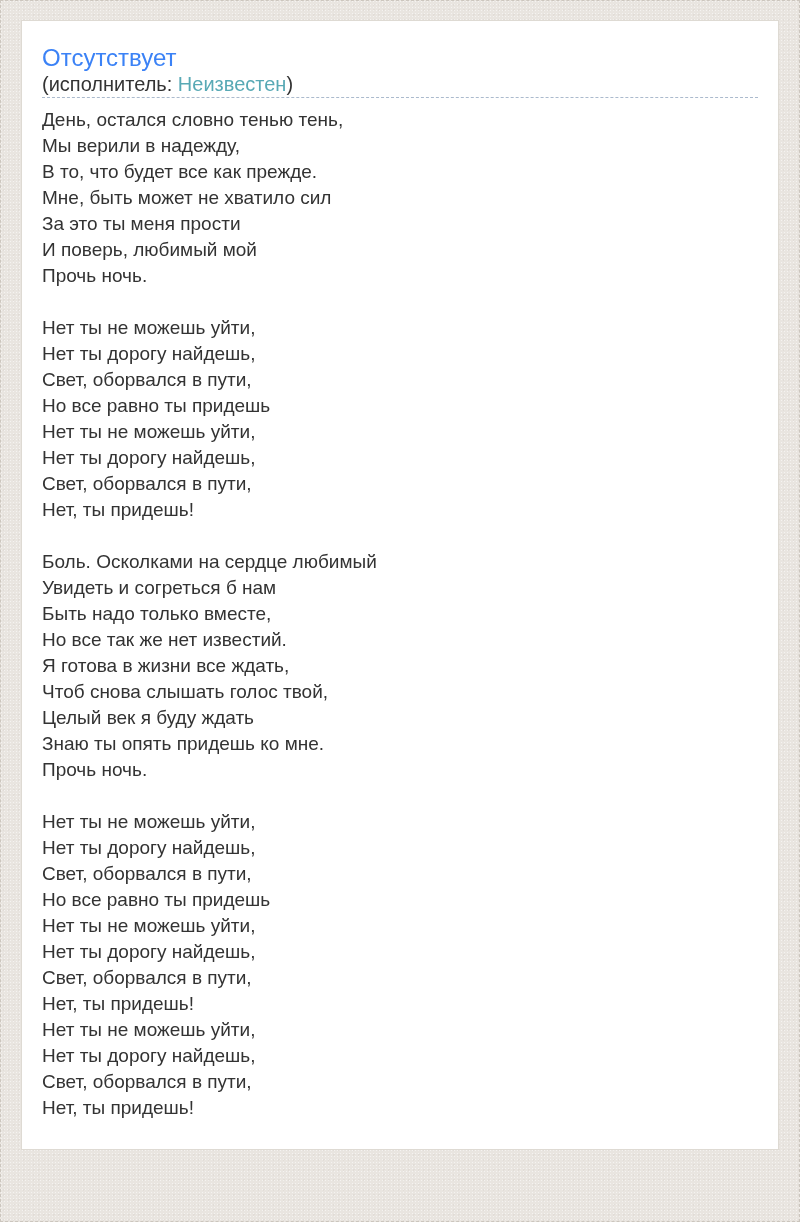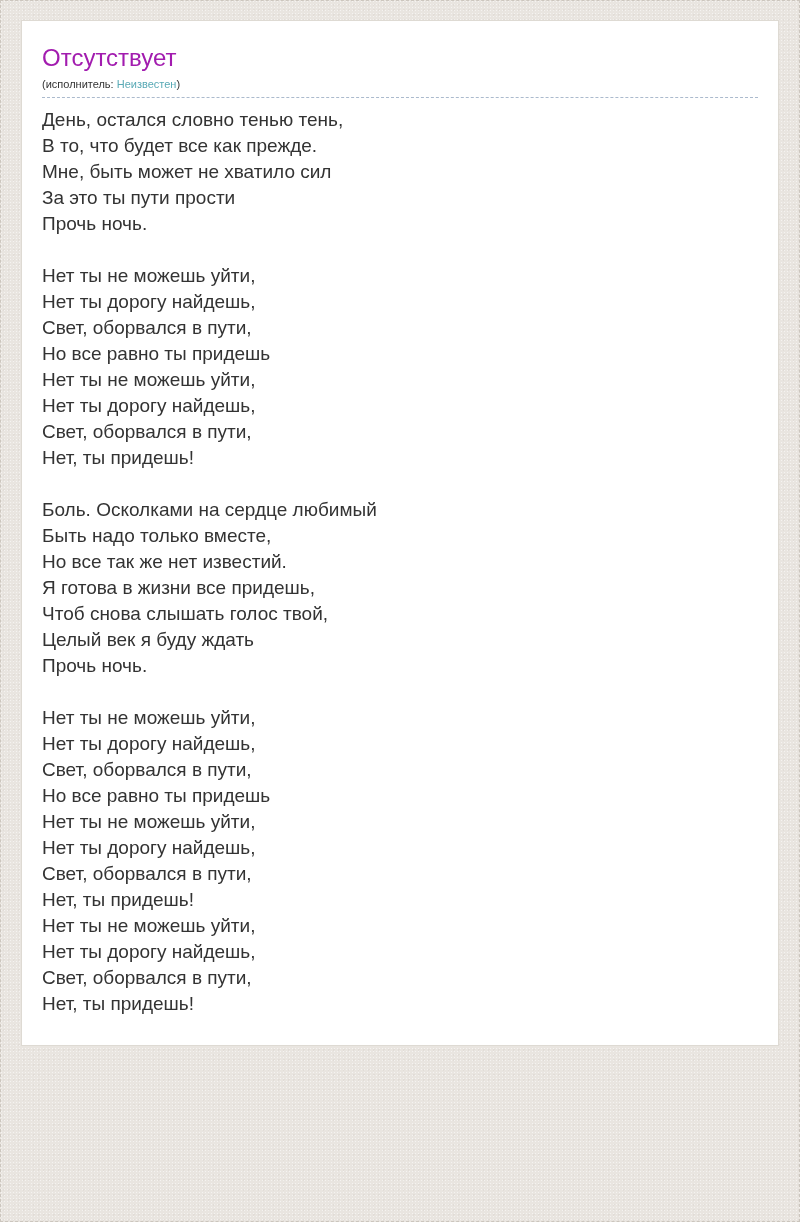--- a/index.html
+++ b/index.html
@@ -36,24 +36,24 @@
     top: 20px;
     background: #ffffff;
     border: 1px solid #dedad3;
     padding: 22px 20px 28px 20px;
   }
   .title {
     margin: 0;
     font-size: 24px;
     font-weight: normal;
     line-height: 30px;
-    color: #a21caf;
+    color: #3b82f6;
   }
   .artist-line {
-    font-size: 11px;
+    font-size: 20px;
     line-height: 22px;
     color: #333333;
   }
   .artist-link {
     color: #58a9b5;
     text-decoration: none;
     cursor: pointer;
   }
   .separator {
     margin-top: 2px;
@@ -81,44 +81,48 @@
     <h1 class="title">Отсутствует</h1>
 
     <div class="artist-line"><span>(исполнитель: </span><a class="artist-link" href="#">Неизвестен</a><span>)</span></div>
 
     <div class="separator"></div>
 
     <div class="lyrics">
 
       <div class="stanza">
         <div class="line">День, остался словно тенью тень,</div>
+        <div class="line">Мы верили в надежду,</div>
         <div class="line">В то, что будет все как прежде.</div>
         <div class="line">Мне, быть может не хватило сил</div>
-        <div class="line">За это ты пути прости</div>
+        <div class="line">За это ты меня прости</div>
+        <div class="line">И поверь, любимый мой</div>
         <div class="line">Прочь ночь.</div>
       </div>
 
       <div class="stanza">
         <div class="line">Нет ты не можешь уйти,</div>
         <div class="line">Нет ты дорогу найдешь,</div>
         <div class="line">Свет, оборвался в пути,</div>
         <div class="line">Но все равно ты придешь</div>
         <div class="line">Нет ты не можешь уйти,</div>
         <div class="line">Нет ты дорогу найдешь,</div>
         <div class="line">Свет, оборвался в пути,</div>
         <div class="line">Нет, ты придешь!</div>
       </div>
 
       <div class="stanza">
         <div class="line">Боль. Осколками на сердце любимый</div>
+        <div class="line">Увидеть и согреться б нам</div>
         <div class="line">Быть надо только вместе,</div>
         <div class="line">Но все так же нет известий.</div>
-        <div class="line">Я готова в жизни все придешь,</div>
+        <div class="line">Я готова в жизни все ждать,</div>
         <div class="line">Чтоб снова слышать голос твой,</div>
         <div class="line">Целый век я буду ждать</div>
+        <div class="line">Знаю ты опять придешь ко мне.</div>
         <div class="line">Прочь ночь.</div>
       </div>
 
       <div class="stanza">
         <div class="line">Нет ты не можешь уйти,</div>
         <div class="line">Нет ты дорогу найдешь,</div>
         <div class="line">Свет, оборвался в пути,</div>
         <div class="line">Но все равно ты придешь</div>
         <div class="line">Нет ты не можешь уйти,</div>
         <div class="line">Нет ты дорогу найдешь,</div>

